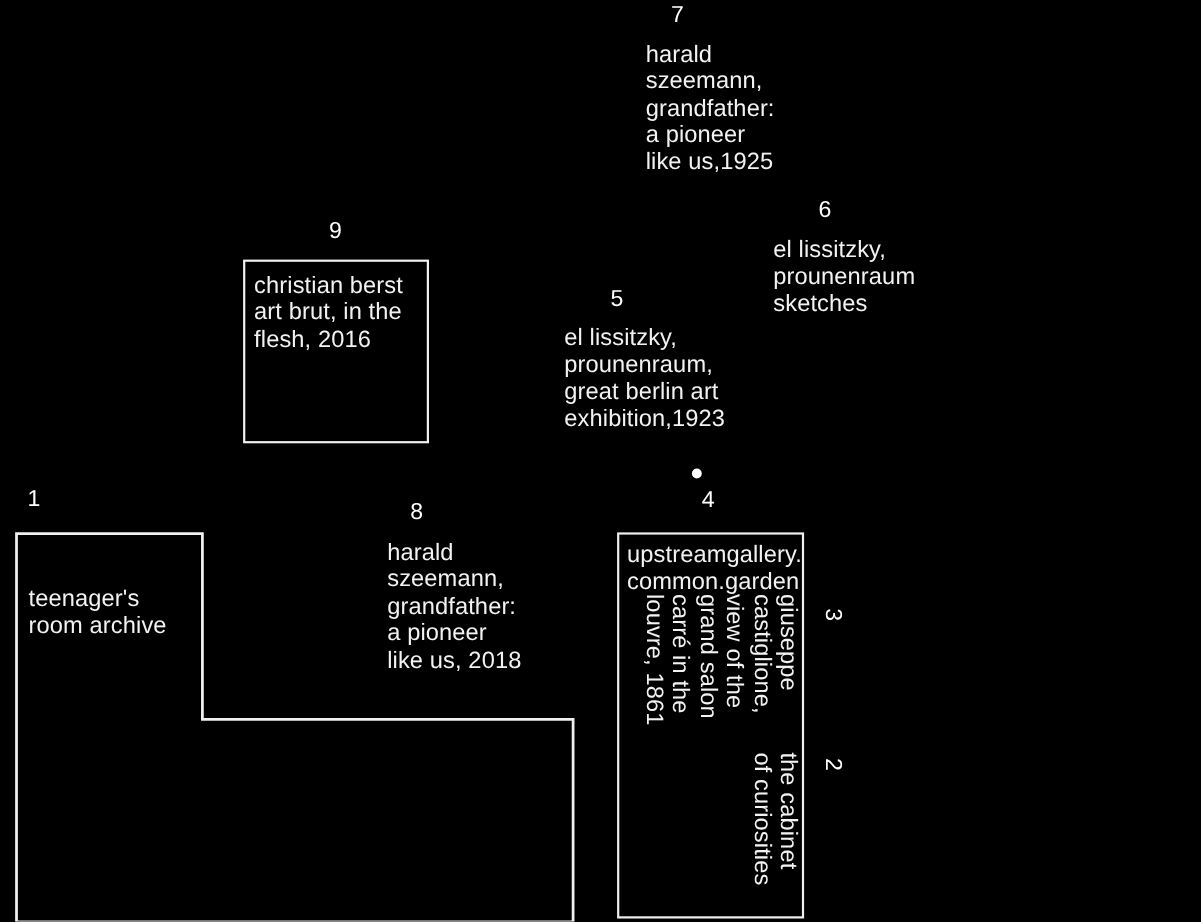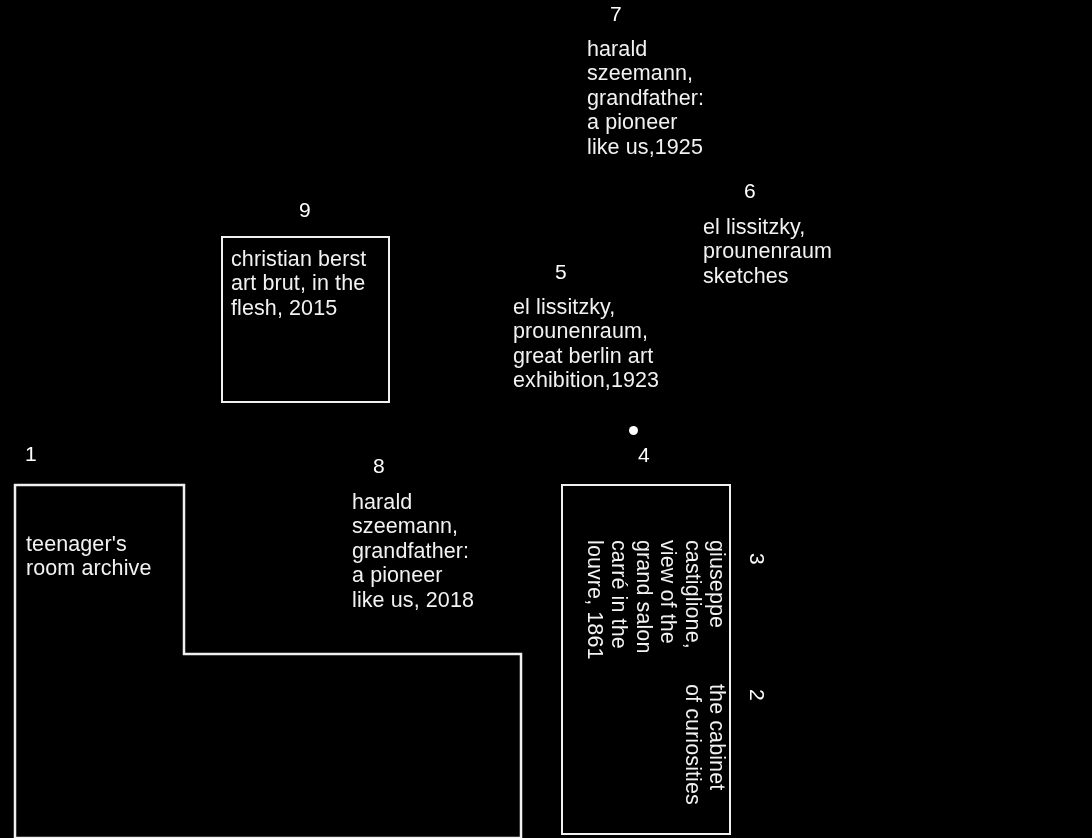--- a/index.html
+++ b/index.html
@@ -94,21 +94,21 @@
   </svg>
 
   <div class="num" style="left:25px; top:443px;">1</div>
   <div class="caption" style="left:26px; top:496px; width:200px;margin-top:36px;">teenager's
 room archive</div>
 
   <div class="room" style="left:221px; top:236px; width:169px; height:167px;"></div>
   <div class="num" style="left:299px; top:199px;">9</div>
   <div class="caption" style="left:231px; top:247px; width:150px;">christian berst
 art brut, in the
-flesh, 2015</div>
+flesh, 2016</div>
 
   <div class="num" style="left:373px; top:455px;">8</div>
   <div class="caption" style="left:352px; top:490px; width:190px;">harald
 szeemann,
 grandfather:
 a pioneer
 like us, 2018</div>
 
   <div class="num" style="left:555px; top:261px;">5</div>
   <div class="caption" style="left:513px; top:295px; width:190px;">el lissitzky,
@@ -125,20 +125,22 @@
   <div class="caption" style="left:587px; top:37px; width:200px;">harald
 szeemann,
 grandfather:
 a pioneer
 like us,1925</div>
 
   <div class="dot" style="left:629px; top:426px;"></div>
 
   <div class="room" style="left:561px; top:484px; width:170px; height:351px;"></div>
   <div class="num" style="left:638px; top:444px;">4</div>
+  <div class="caption" style="left:570px; top:492px; width:165px;">upstreamgallery.
+common.garden</div>
 
   <div class="num rot" style="left:768px; top:553px;">3</div>
   <div class="caption rot90" style="left:729px; top:540px; width:160px;">giuseppe
 castiglione,
 view of the
 grand salon
 carré in the
 louvre, 1861</div>
 
   <div class="num rot" style="left:768px; top:689px;">2</div>

